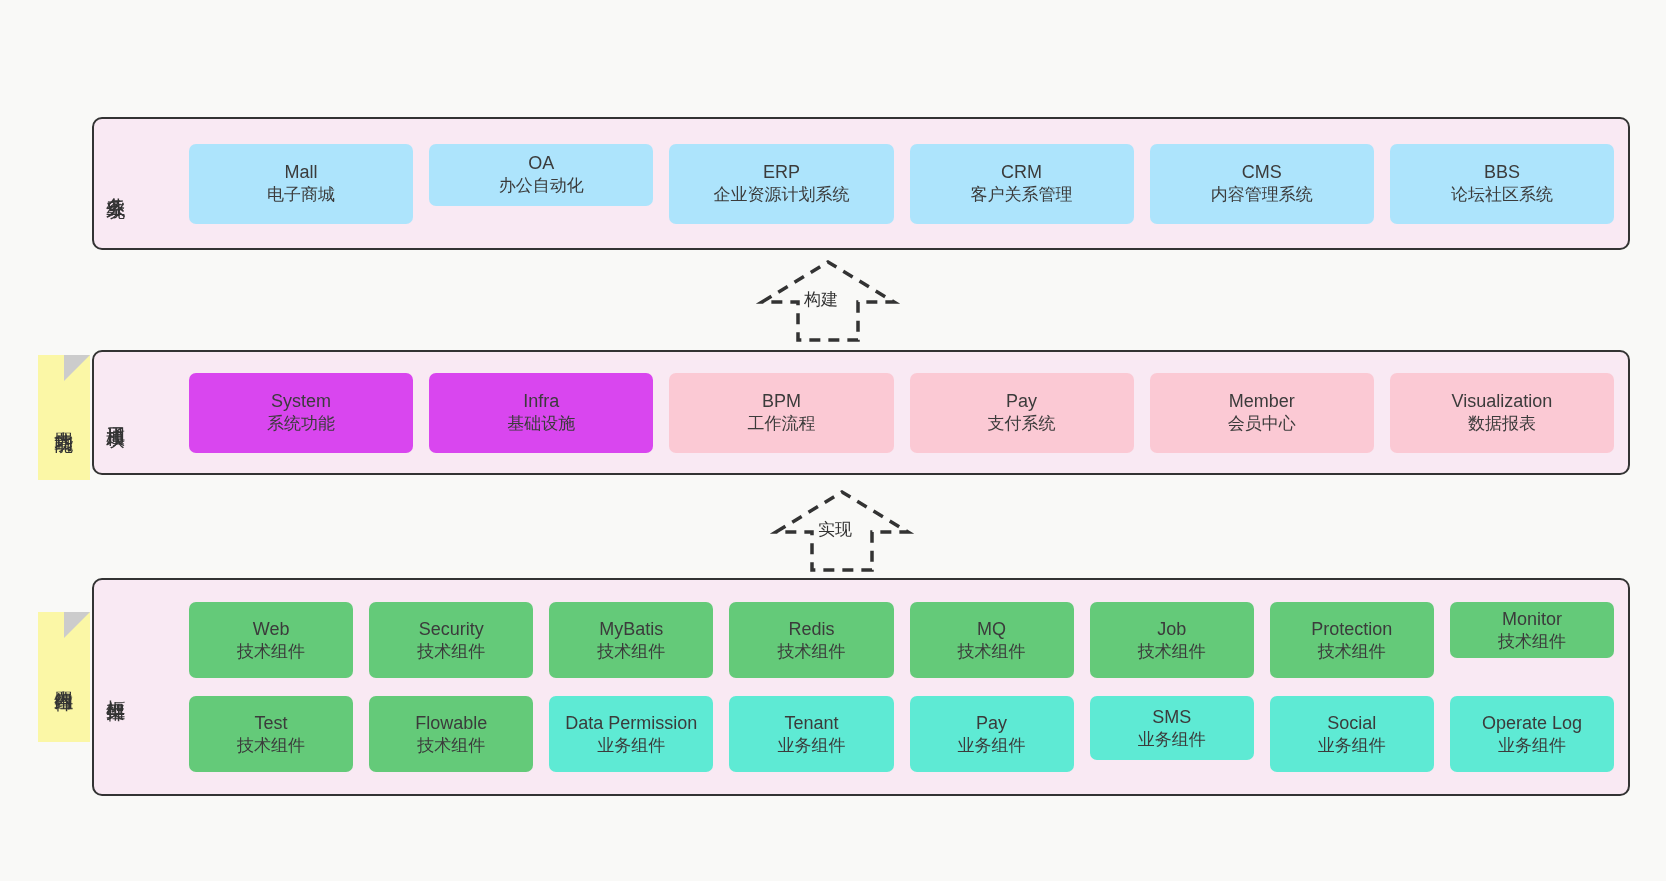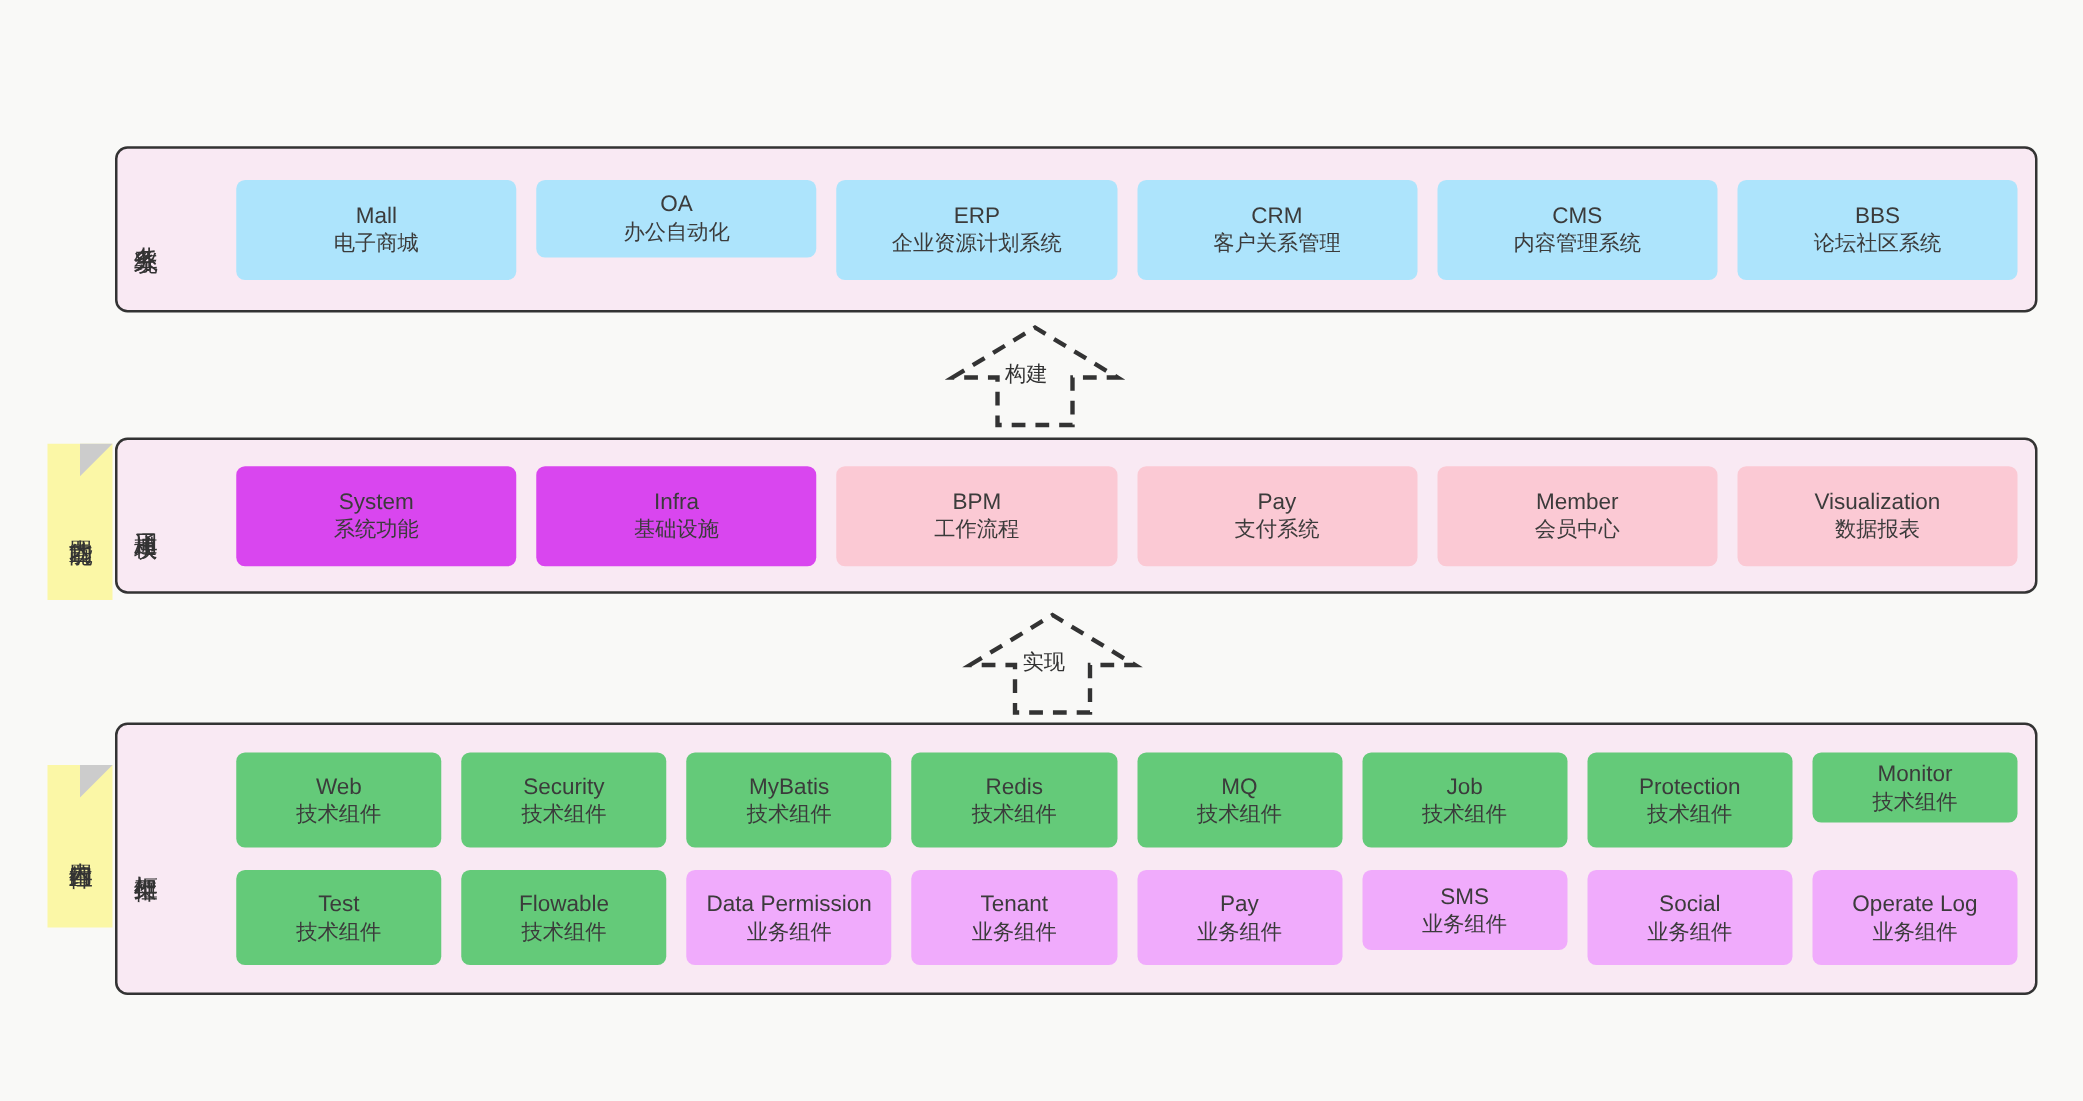--- a/index.html
+++ b/index.html
@@ -69,21 +69,21 @@
     padding: 4px 6px;
   }
   .card .c-title { font-size: 18px; }
   .card .c-sub { font-size: 17px; }
 
   
   .c-blue       { background: #ade4fc; }
   .c-red        { background: #d946ef; }
   .c-pink       { background: #fbc9d4; }
   .c-green      { background: #64ca79; }
-  .c-lightgreen { background: #f0abfc; }
+  .c-lightgreen { background: #5eead4; }
 
   
   .note {
     position: absolute;
     width: 52px;
     background: #fbf7a6;
     display: flex;
     align-items: center;
     justify-content: center;
     font-size: 19px;

